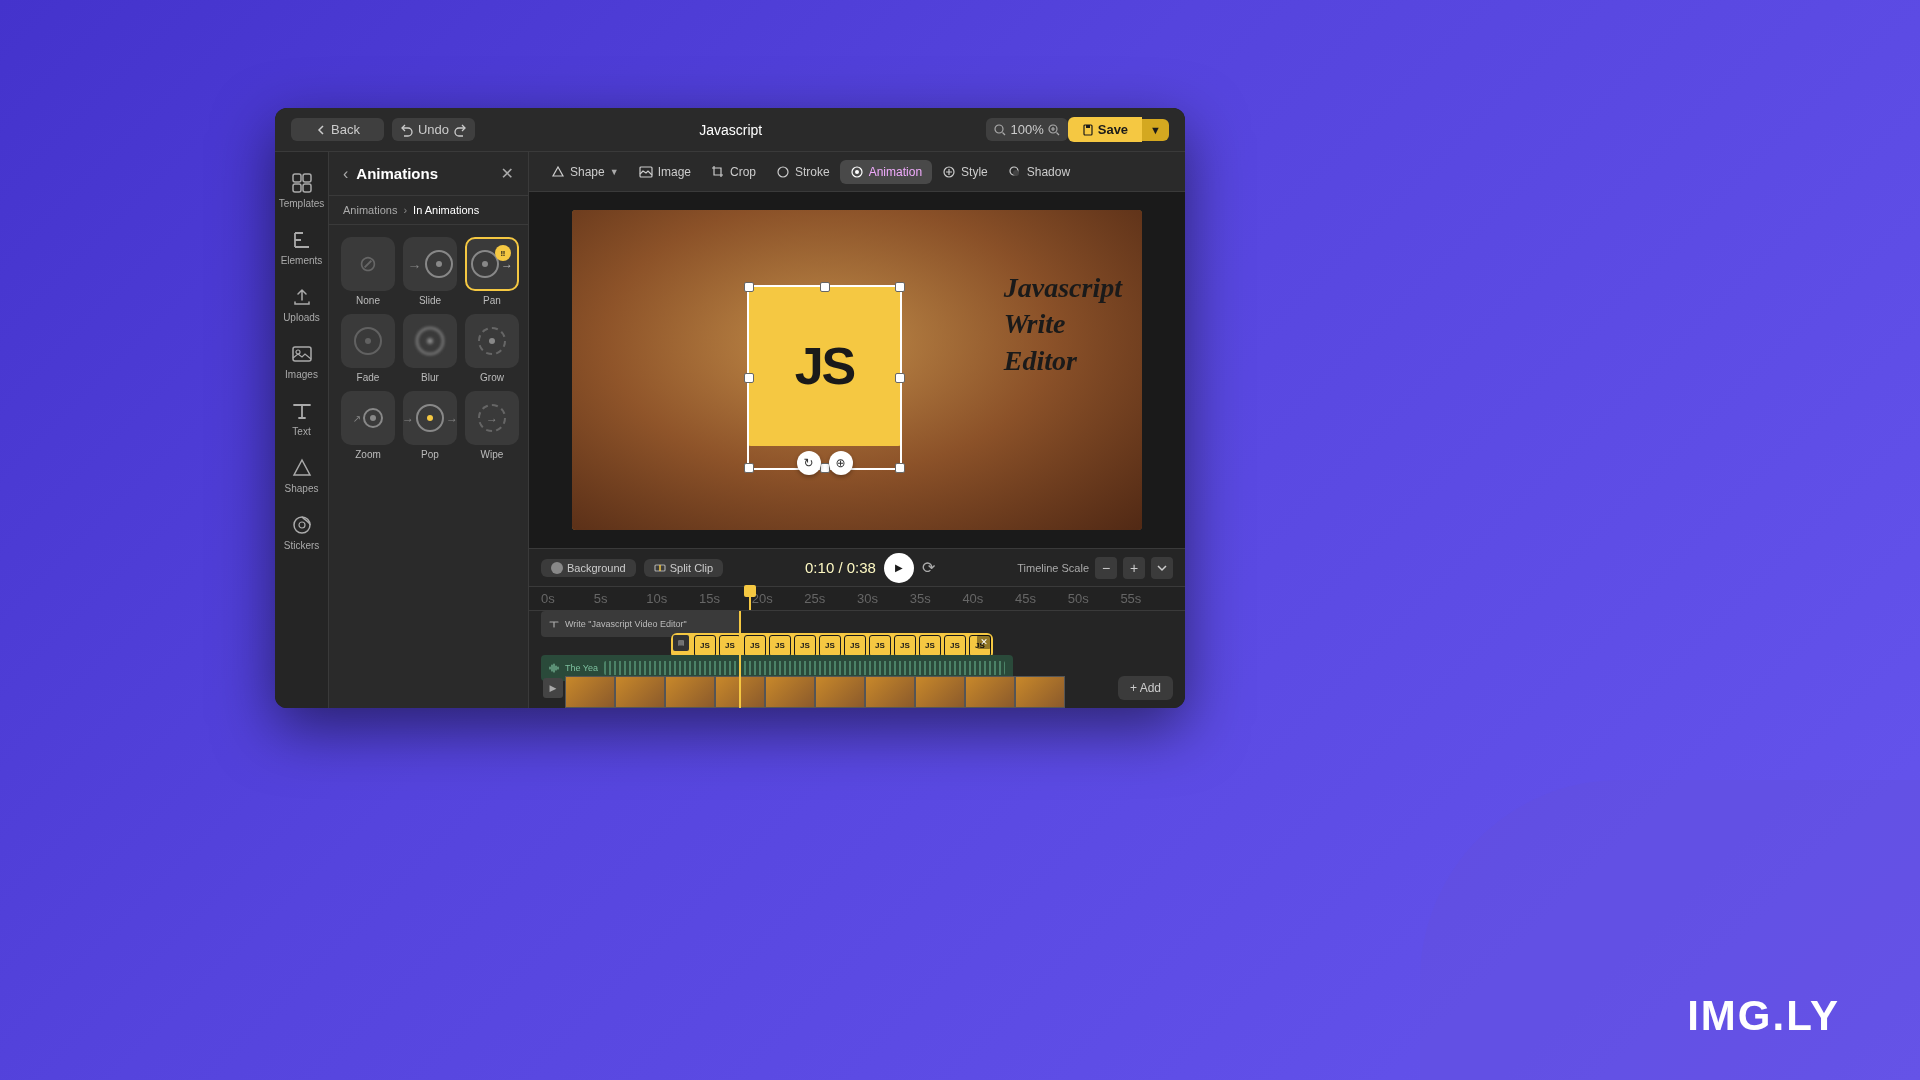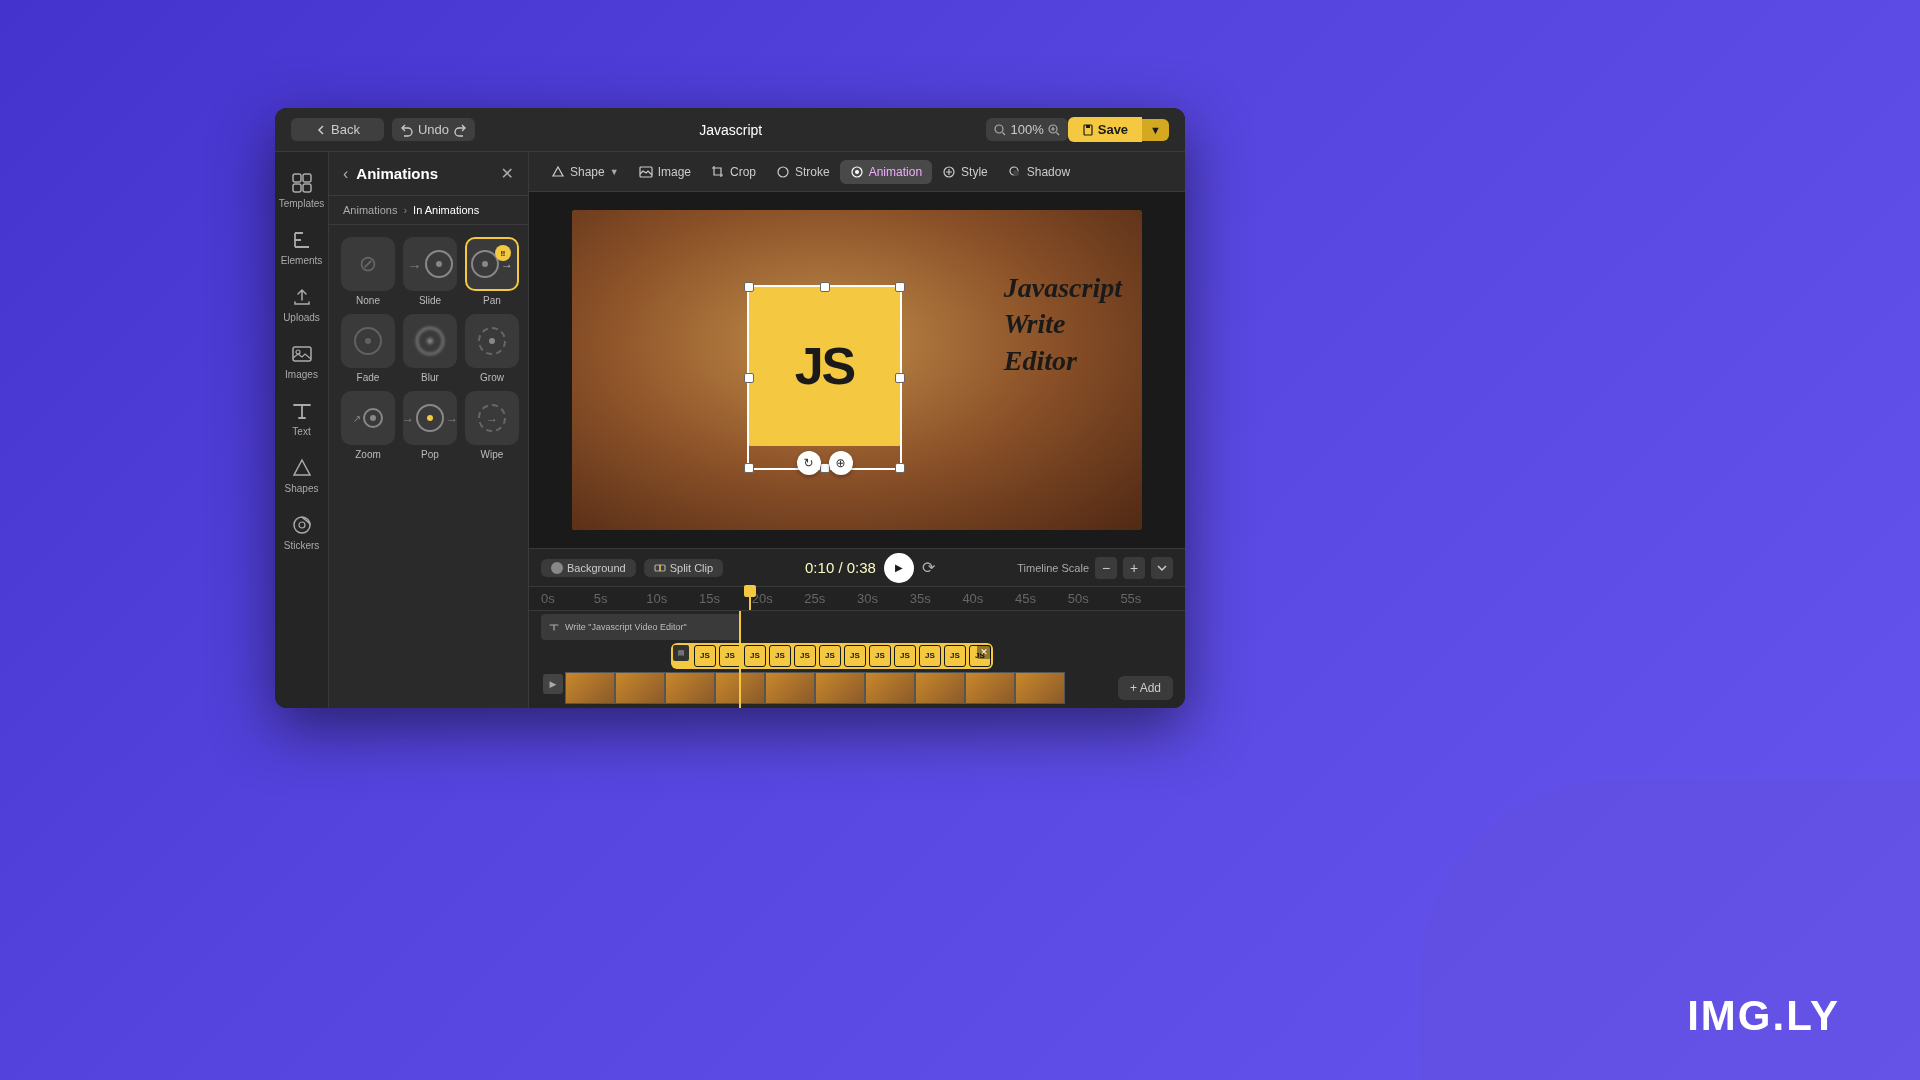--- a/index.html
+++ b/index.html
@@ -1082,20 +1082,29 @@
                 <div class="js-icon-small">JS</div>
                 <div class="js-icon-small">JS</div>
                 <div class="js-icon-small">JS</div>
                 <div class="js-icon-small">JS</div>
                 <div class="js-icon-small">JS</div>
               </div>
               <div style="position:absolute;right:2px;top:2px;width:14px;height:14px;background:rgba(0,0,0,0.4);border-radius:2px;display:flex;align-items:center;justify-content:center;font-size:9px;color:#fff;cursor:pointer;">✕</div>
             </div>
           </div>
 
+          <div class="track-row">
+            <div class="audio-track">
+              <svg width="10" height="10" viewBox="0 0 10 10" fill="none">
+                <path d="M3 2v6M5 1v8M7 3v4M1 4v2M9 4v2" stroke="#7dbf9e" stroke-width="1.2" stroke-linecap="round"></path>
+              </svg>
+              <span style="font-size:9px;white-space:nowrap;">The Yea</span>
+              <div class="audio-waveform"></div>
+            </div>
+          </div>
 
           <div class="track-row" style="height:36px;">
             <div class="video-strip-track">
               <div style="position:absolute;left:2px;top:2px;width:20px;height:20px;background:#444;border-radius:3px;display:flex;align-items:center;justify-content:center;font-size:9px;color:#aaa;z-index:5;">▶</div>
               <div style="display:flex;height:100%;padding-left:24px;">
                 <div class="video-strip-item"></div>
                 <div class="video-strip-item"></div>
                 <div class="video-strip-item"></div>
                 <div class="video-strip-item"></div>
                 <div class="video-strip-item"></div>

